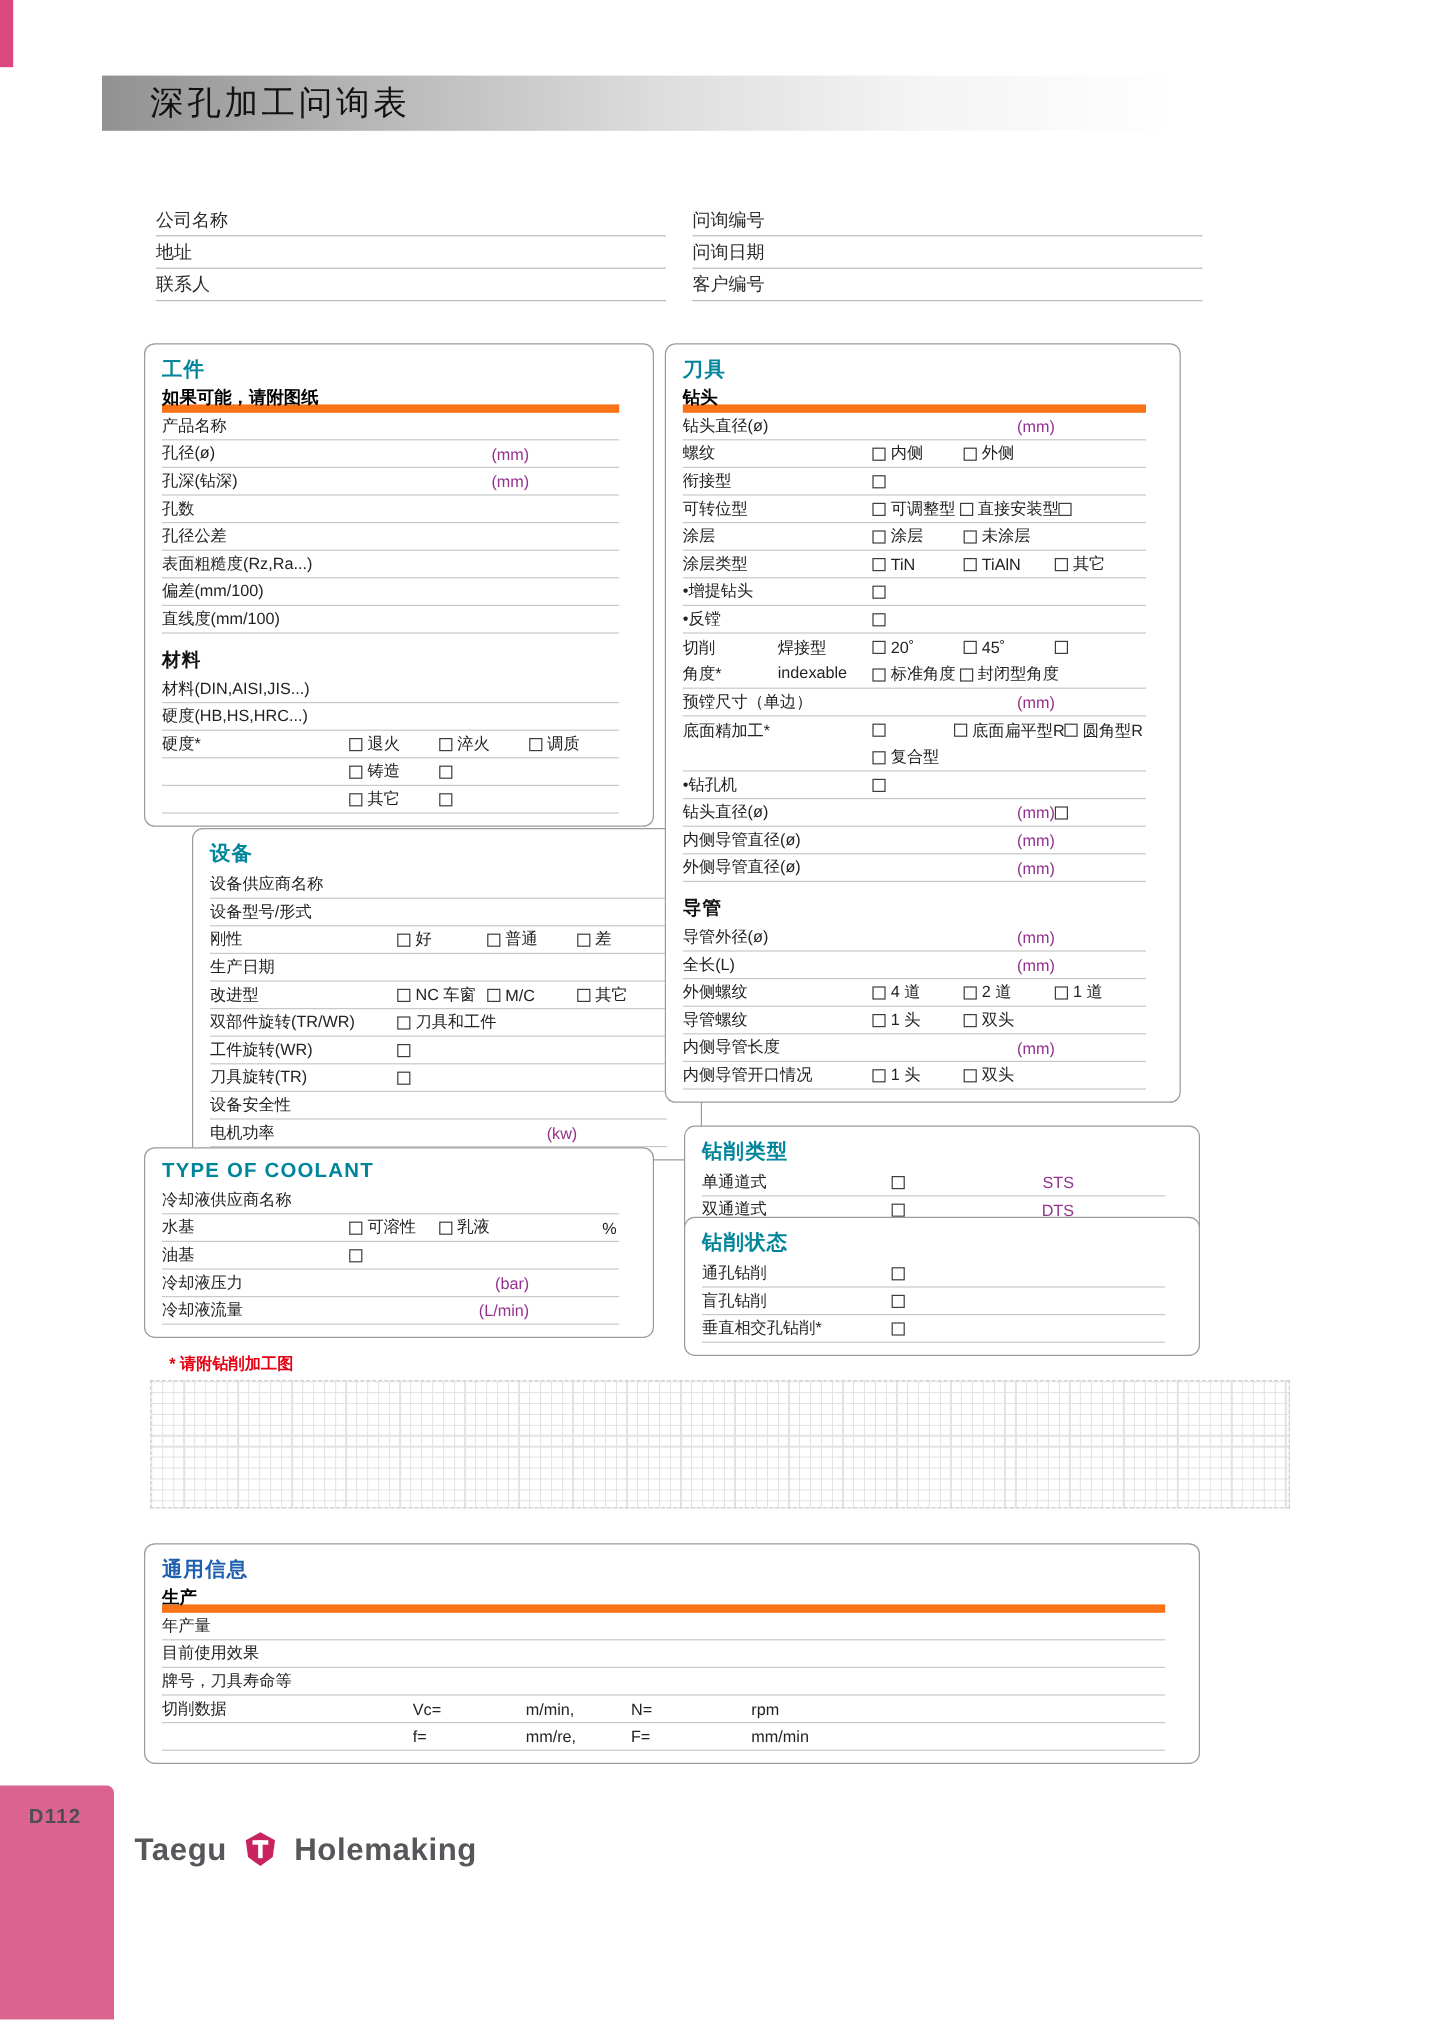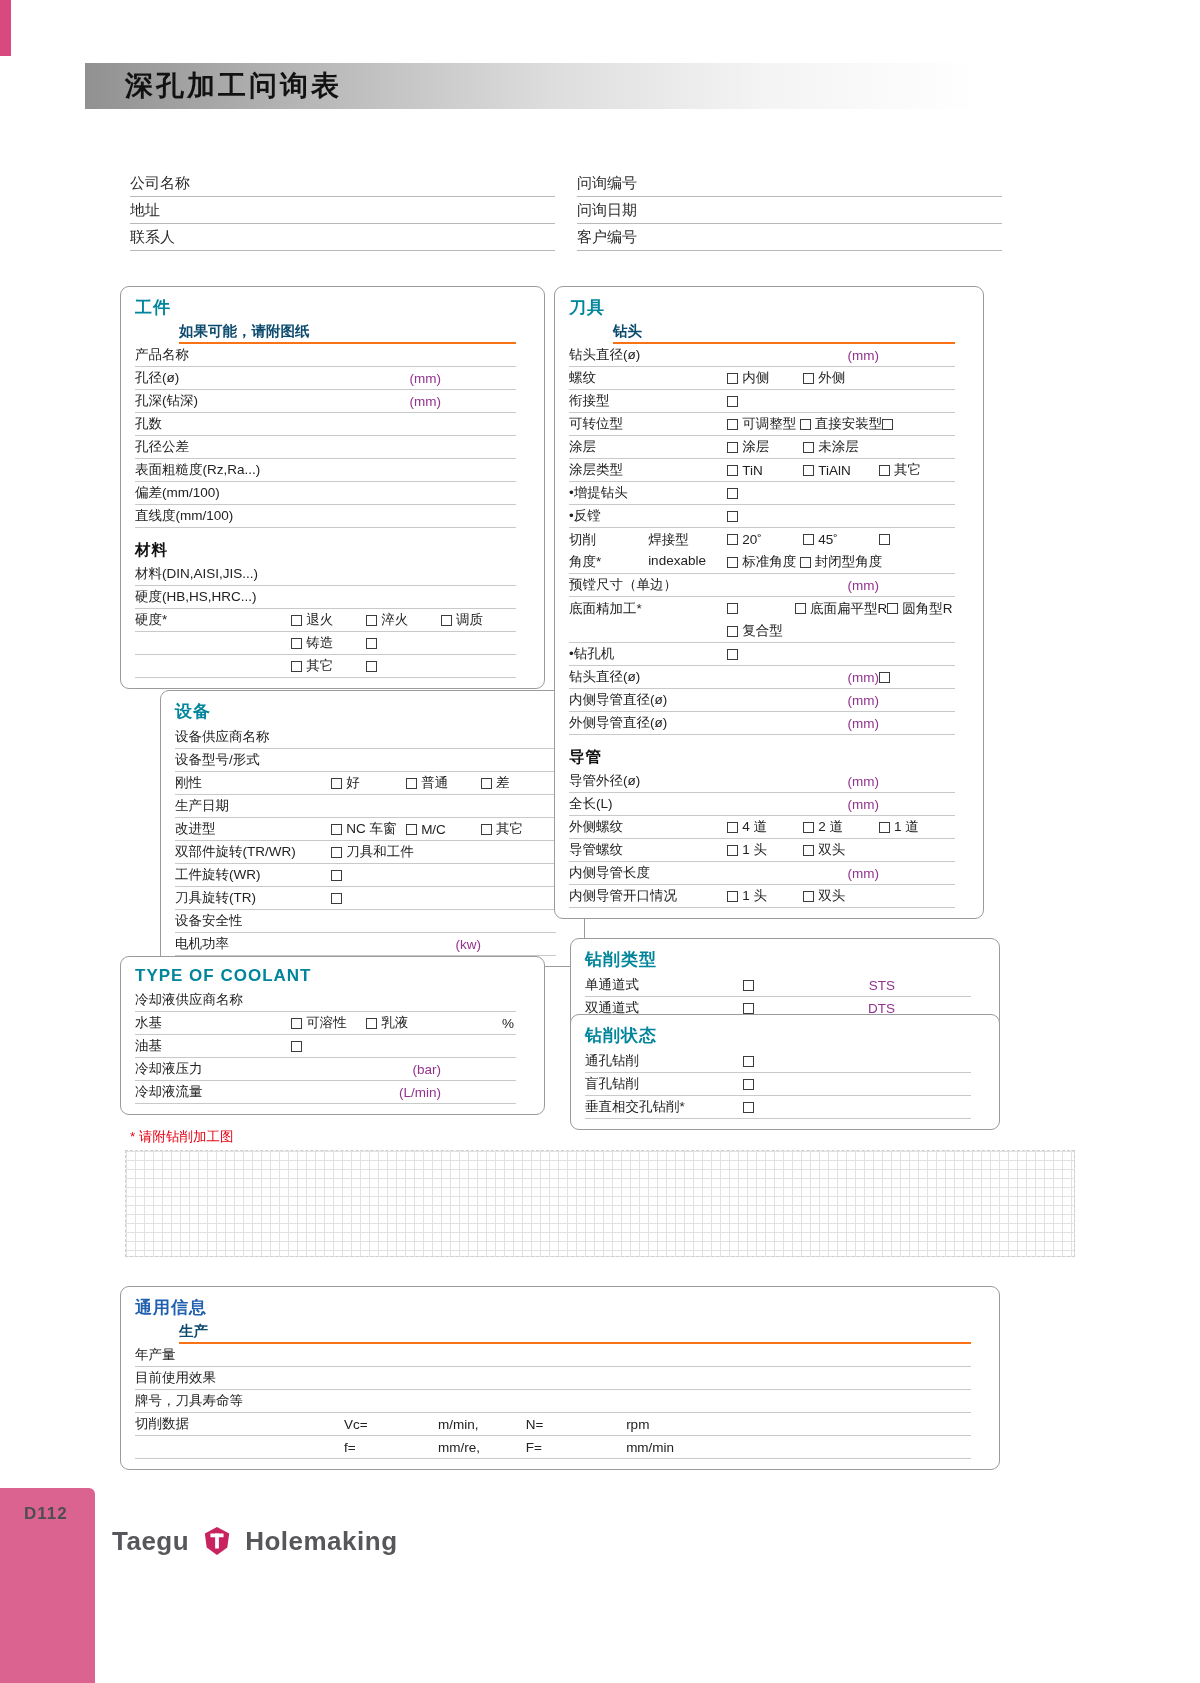--- a/index.html
+++ b/index.html
@@ -11,41 +11,41 @@
   body{
     width:1200px; height:1683px; position:relative; overflow:hidden;
     font-family:"Liberation Sans","DejaVu Sans",sans-serif; color:#1f1f1f;
   }
   .corner-mark{position:absolute; left:0; top:0; width:11px; height:56px; background:var(--pink);}
   .titlebar{
     position:absolute; left:85px; top:63px; width:945px; height:46px;
     background:linear-gradient(to right,#919191 0%,#b9b9b9 25%,#dedede 50%,#f4f4f4 72%,#ffffff 95%);
     display:flex; align-items:center; padding-left:40px;
   }
-  .ptitle{font-size:28px; font-weight:bold; color:#121212; letter-spacing:3px;}
+  .ptitle{font-size:28px; font-weight:normal; color:#121212; letter-spacing:3px;}
 
   .hfields{
     position:absolute; left:130px; top:170px; width:872px;
     display:grid; grid-template-columns:1fr 1fr; column-gap:22px;
   }
   .hfield{
     height:27px; border-bottom:1px solid #b8b8b8;
     display:flex; align-items:flex-end; padding-bottom:3px;
     font-size:15px; color:#2b2b2b;
   }
 
   .fbox{
     position:absolute; background:#fff; border:1.4px solid var(--boxborder);
     border-radius:9px; padding:8px 28px 10px 14px;
   }
   .btitle{font-size:17px; font-weight:bold; color:var(--teal); margin:1px 0 3px 0; letter-spacing:1px;}
   .btitle.blue{color:var(--blue);}
   .bnote{
-    font-size:14.5px; font-weight:bold; color:#0c4a6e;
-    border-bottom:2px solid #f97316; padding-bottom:3px; height:22px;margin-left:44px;
+    font-size:14.5px; font-weight:bold; color:#000000;
+    border-bottom:7px solid #f97316; padding-bottom:3px; height:22px;
   }
   .gheading{font-size:15.5px; font-weight:bold; color:#111; margin-top:12px; margin-bottom:2px; letter-spacing:1px;}
 
   .frow{
     display:flex; align-items:center; height:23px;
     border-bottom:1px solid var(--line); font-size:13.5px; color:#222; position:relative;
   }
   .frow.noline{border-bottom:none;}
   .flabel{width:41%; position:relative; white-space:nowrap;}
   .flabel .l2{position:absolute; left:50%; white-space:nowrap;}
@@ -55,21 +55,21 @@
     width:11px; height:11px; border:1.2px solid #3c3c3c; background:#fff;
     display:inline-block; margin-right:4px; flex:none;
   }
   .unit{color:var(--purple); width:100%; text-align:right;}
   .sfx{position:absolute; right:2px; color:#222;}
 
   .cellsrow .flabel{width:25%;}
   .gcells{width:75%; display:grid; grid-template-columns:15% 14% 16% auto; align-items:center;}
   .gcell{white-space:nowrap; color:#222;}
 
-  .grid-note{position:absolute; left:130px; top:1128px; font-size:13.5px; font-weight:normal; color:var(--red);}
+  .grid-note{position:absolute; left:141px; top:1128px; font-size:13.5px; font-weight:bold; color:var(--red);}
   .gridpaper{
     position:absolute; left:125px; top:1150px; width:950px; height:107px;
     background-image:
       repeating-linear-gradient(to right,#e2e2e2 0 1px,transparent 1px 9px),
       repeating-linear-gradient(to bottom,#e2e2e2 0 1px,transparent 1px 9px);
     border:1px dashed #cfcfcf;
   }
 
   .pagetab{
     position:absolute; left:0; top:1488px; width:95px; height:195px;

